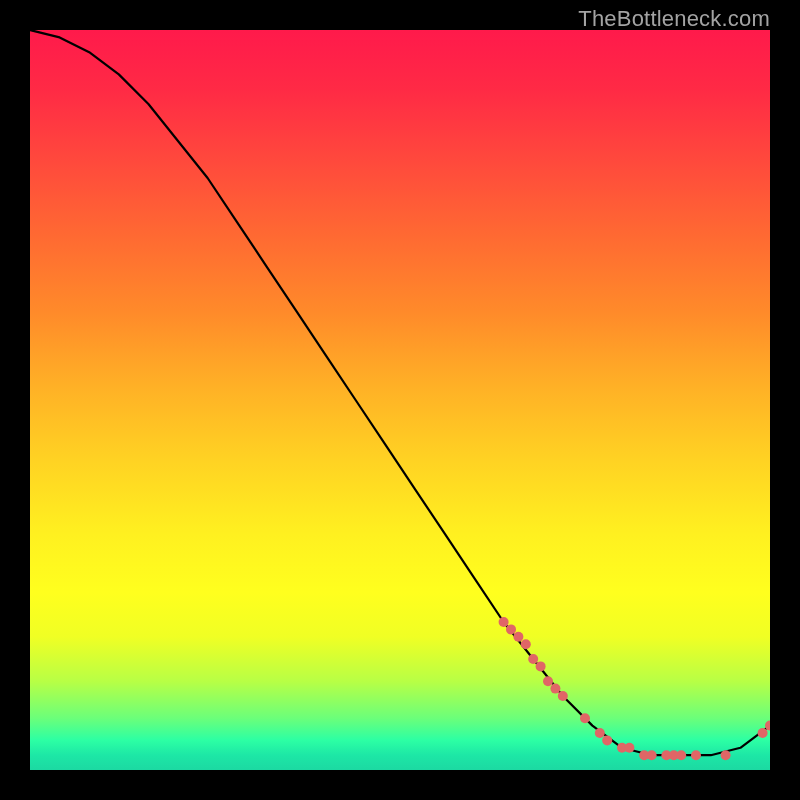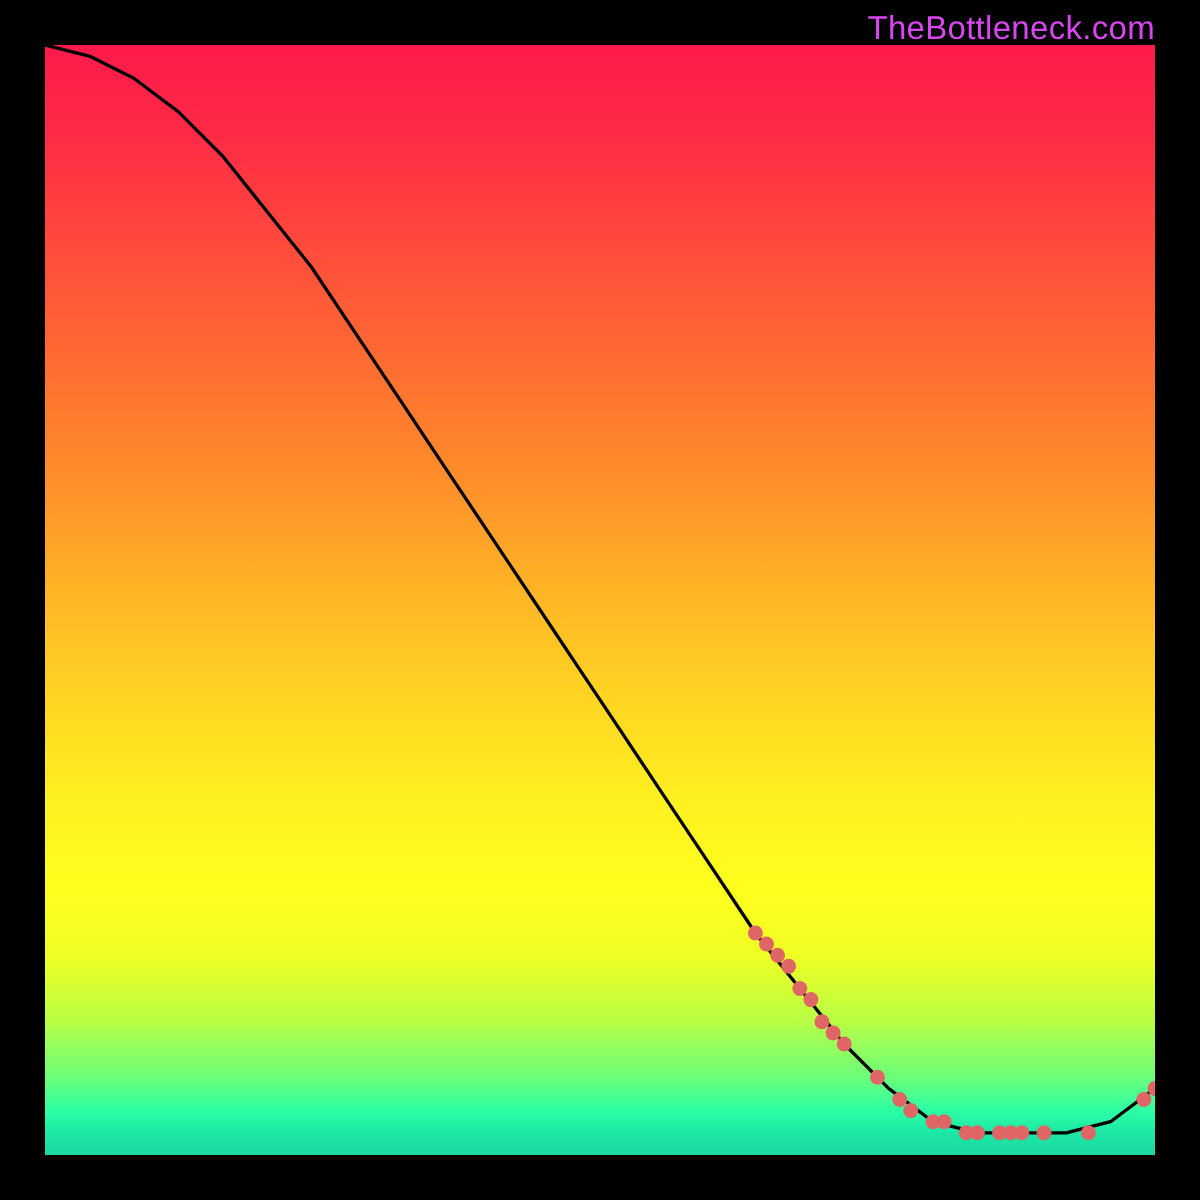--- a/index.html
+++ b/index.html
@@ -39,21 +39,21 @@
       #6bff7a 93%,
       #2cffa4 96%,
       #1de7a6 98%,
       #1cd9a2 100%
     );
   }
   .watermark {
     position: absolute;
     top: 6px;
     right: 30px;
-    color: #d946ef;
+    color: #a3a3a3;
     font-size: 22px;
     letter-spacing: 0.2px;
     user-select: none;
   }
   svg.curve {
     position: absolute;
     left: 0;
     top: 0;
     width: 740px;
     height: 740px;

